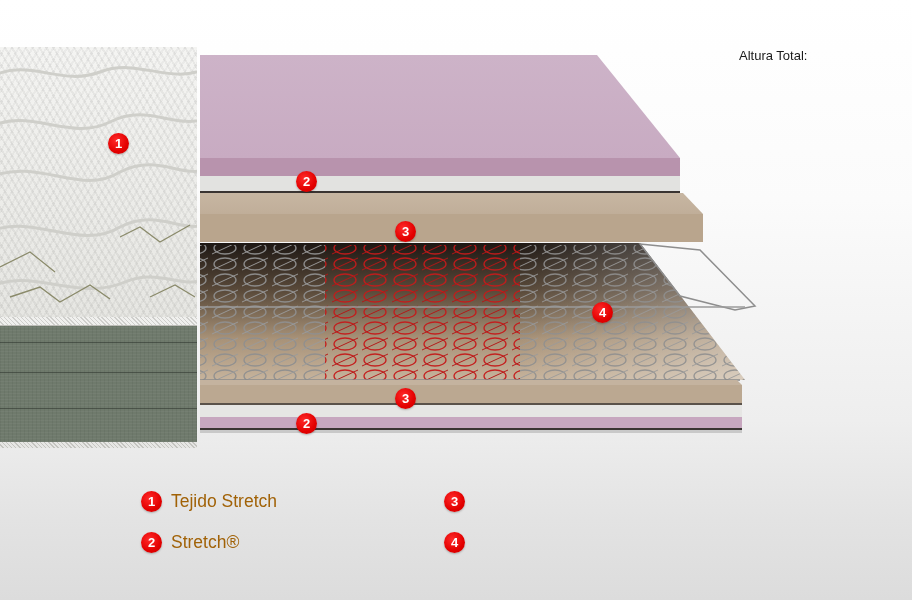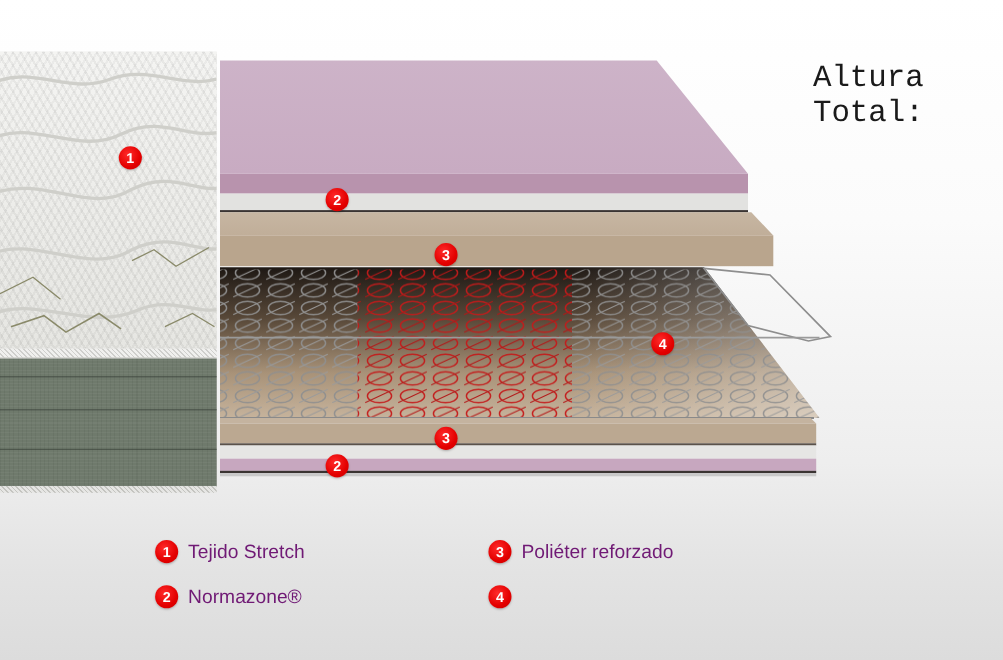--- a/index.html
+++ b/index.html
@@ -53,35 +53,34 @@
     color: #ffffff;
     font-weight: bold;
     font-size: 13px;
     line-height: 21px;
     text-align: center;
     box-shadow: 0 1px 2px rgba(0,0,0,0.25);
   }
 
   
   #total-height {
-    left: 739px; top: 56px;
+    left: 739px; top: 40px;
     color: #1a1a1a;
-    font-size: 28px;
+    font-size: 13px;
     line-height: 32px;
-    font-family: Liberation Mono, monospace;
   }
 
   
   .legend-item {
     position: absolute;
     display: flex; align-items: center;
     height: 24px;
   }
   .legend-item .badge { position: relative; margin-right: 9px; }
-  .legend-label { font-size: 17.5px; color: #701a75; }
+  .legend-label { font-size: 17.5px; color: #a16207; }
 </style>
 </head>
 <body>
 
 <svg id="layers-svg" class="abs" width="912" height="600">
   <defs>
     <linearGradient id="pinkTop" x1="0" y1="0" x2="0" y2="1">
       <stop offset="0" stop-color="#cdb3c8"></stop>
       <stop offset="1" stop-color="#c8abc2"></stop>
     </linearGradient>
@@ -168,21 +167,20 @@
 <div class="badge" style="left:592px; top:302px;">4</div>
 <div class="badge" style="left:395px; top:388px;">3</div>
 <div class="badge" style="left:296px; top:413px;">2</div>
 
 <div class="legend-item" style="left:141px; top:489px;">
   <div class="badge">1</div>
   <span class="legend-label">Tejido Stretch</span>
 </div>
 <div class="legend-item" style="left:141px; top:530px;">
   <div class="badge">2</div>
-  <span class="legend-label">Normazone®</span>
+  <span class="legend-label">Stretch®</span>
 </div>
 <div class="legend-item" style="left:444px; top:489px;">
   <div class="badge">3</div>
-  <span class="legend-label">Poliéter reforzado</span>
 </div>
 <div class="legend-item" style="left:444px; top:530px;">
   <div class="badge">4</div>
 </div>
 
 </body></html>

